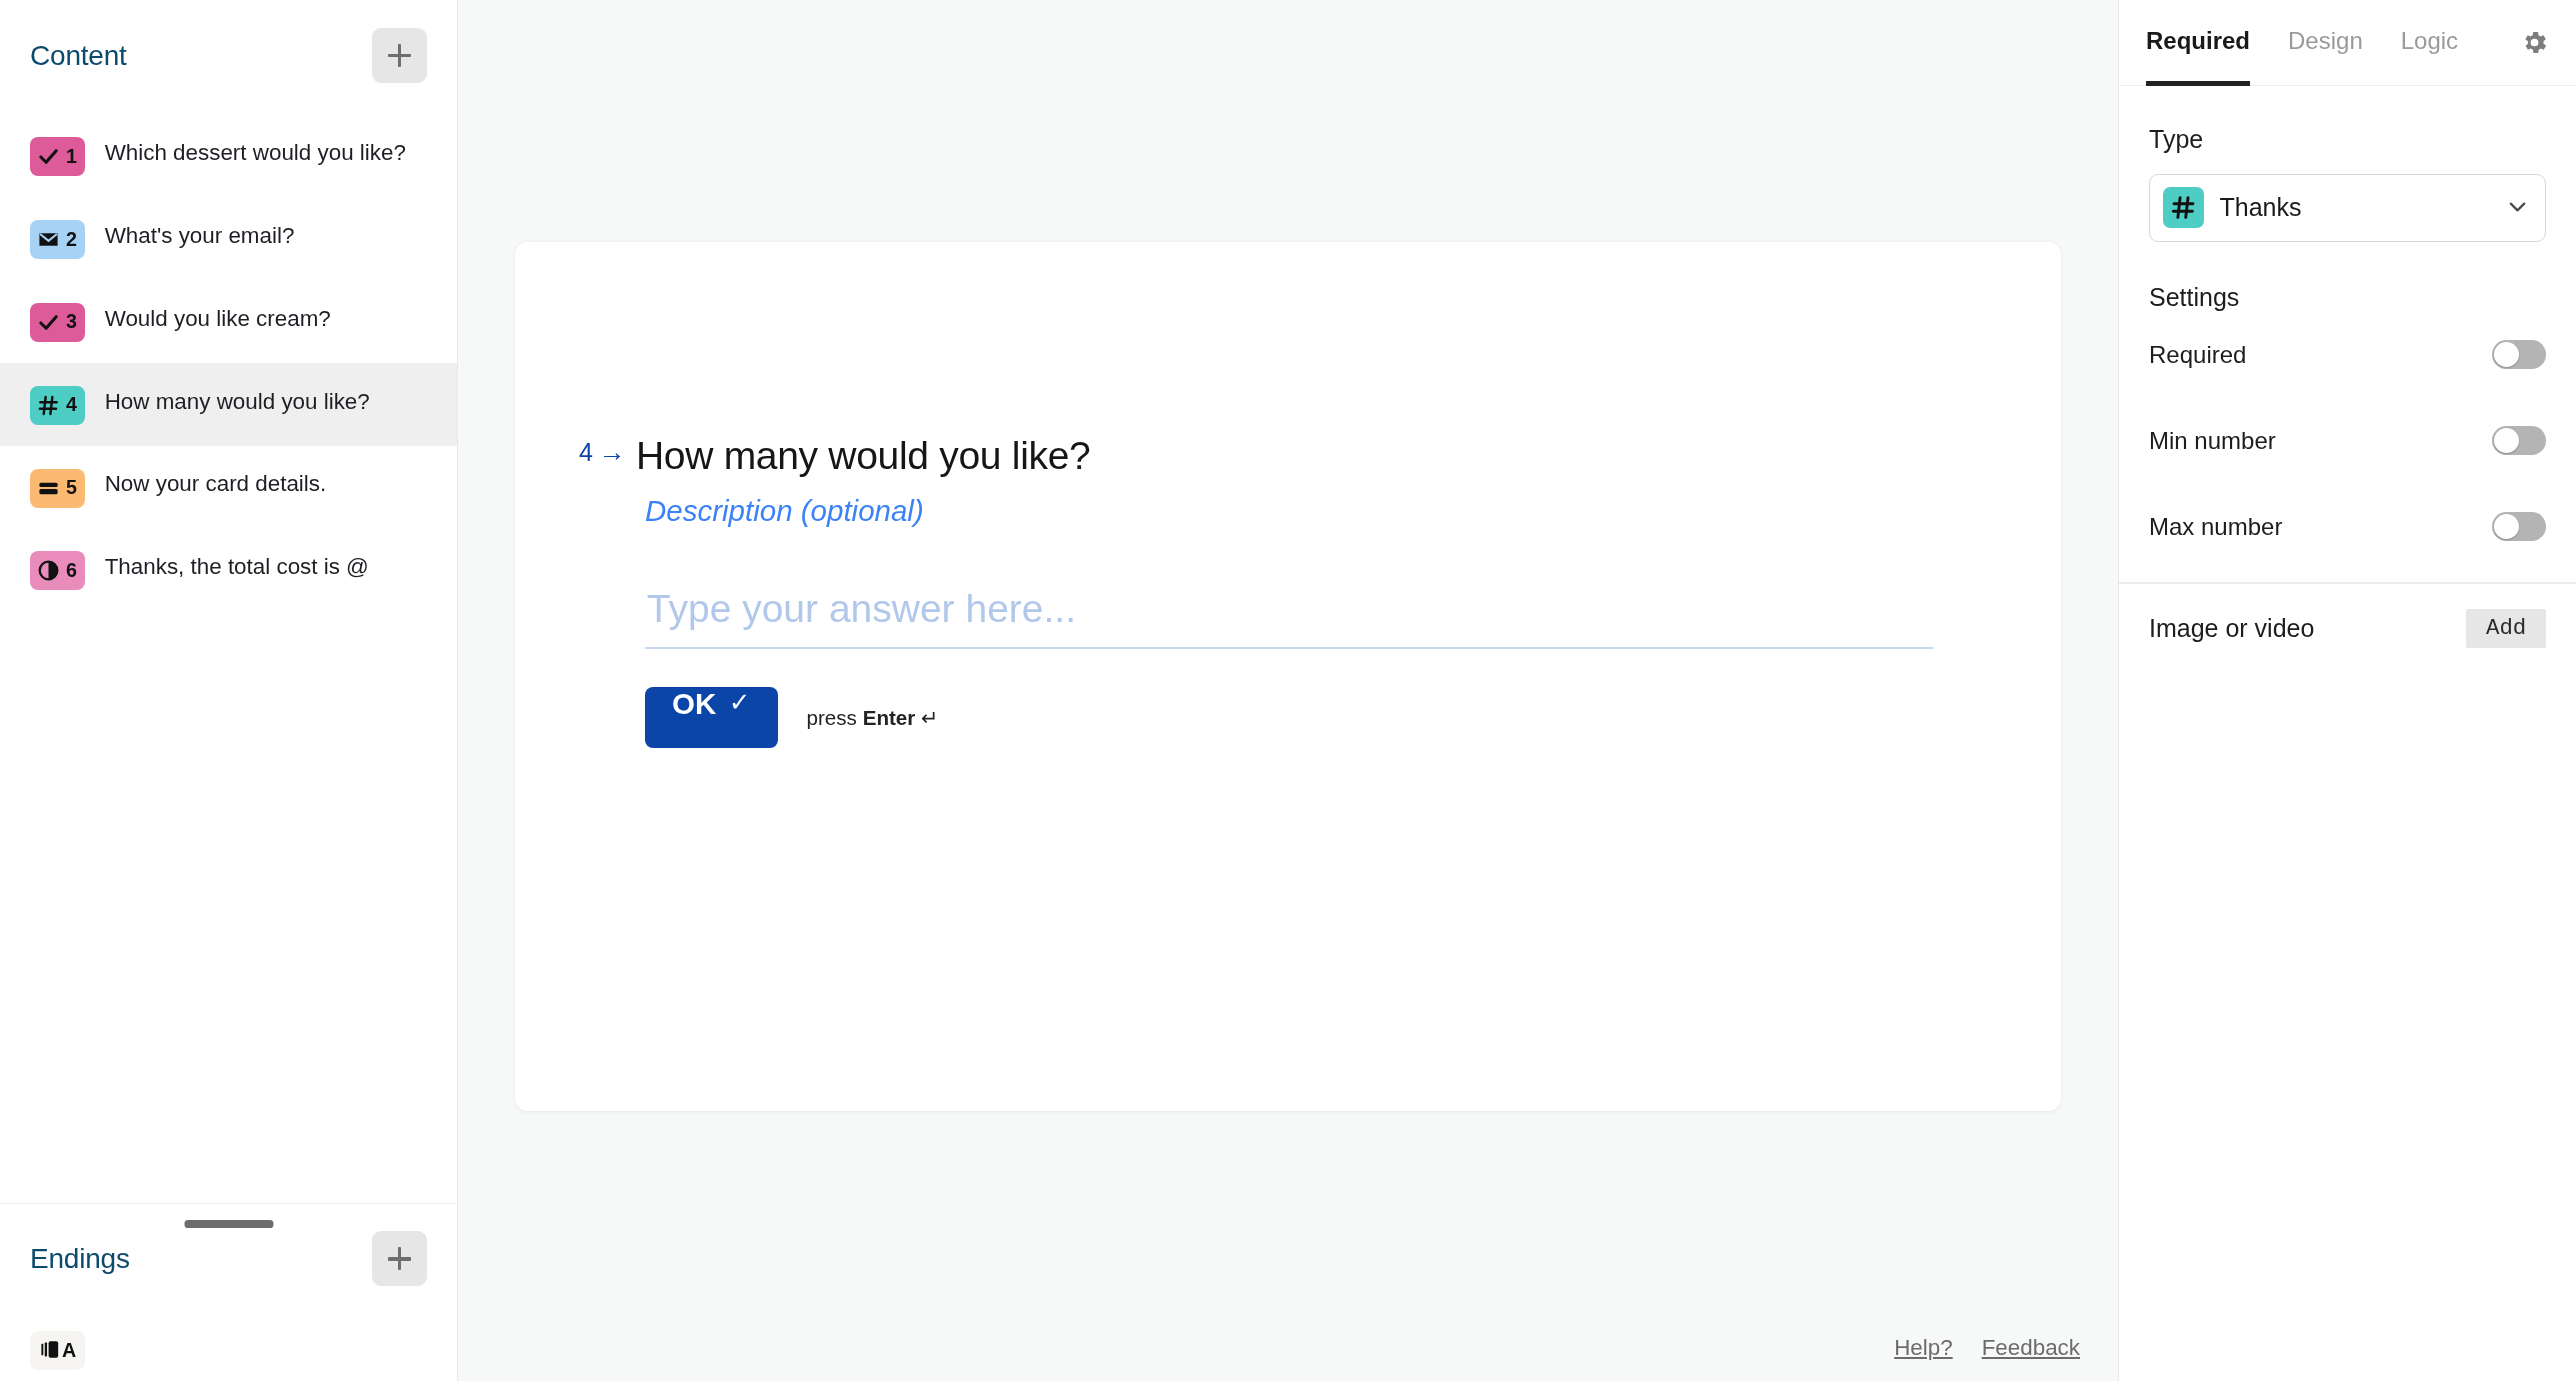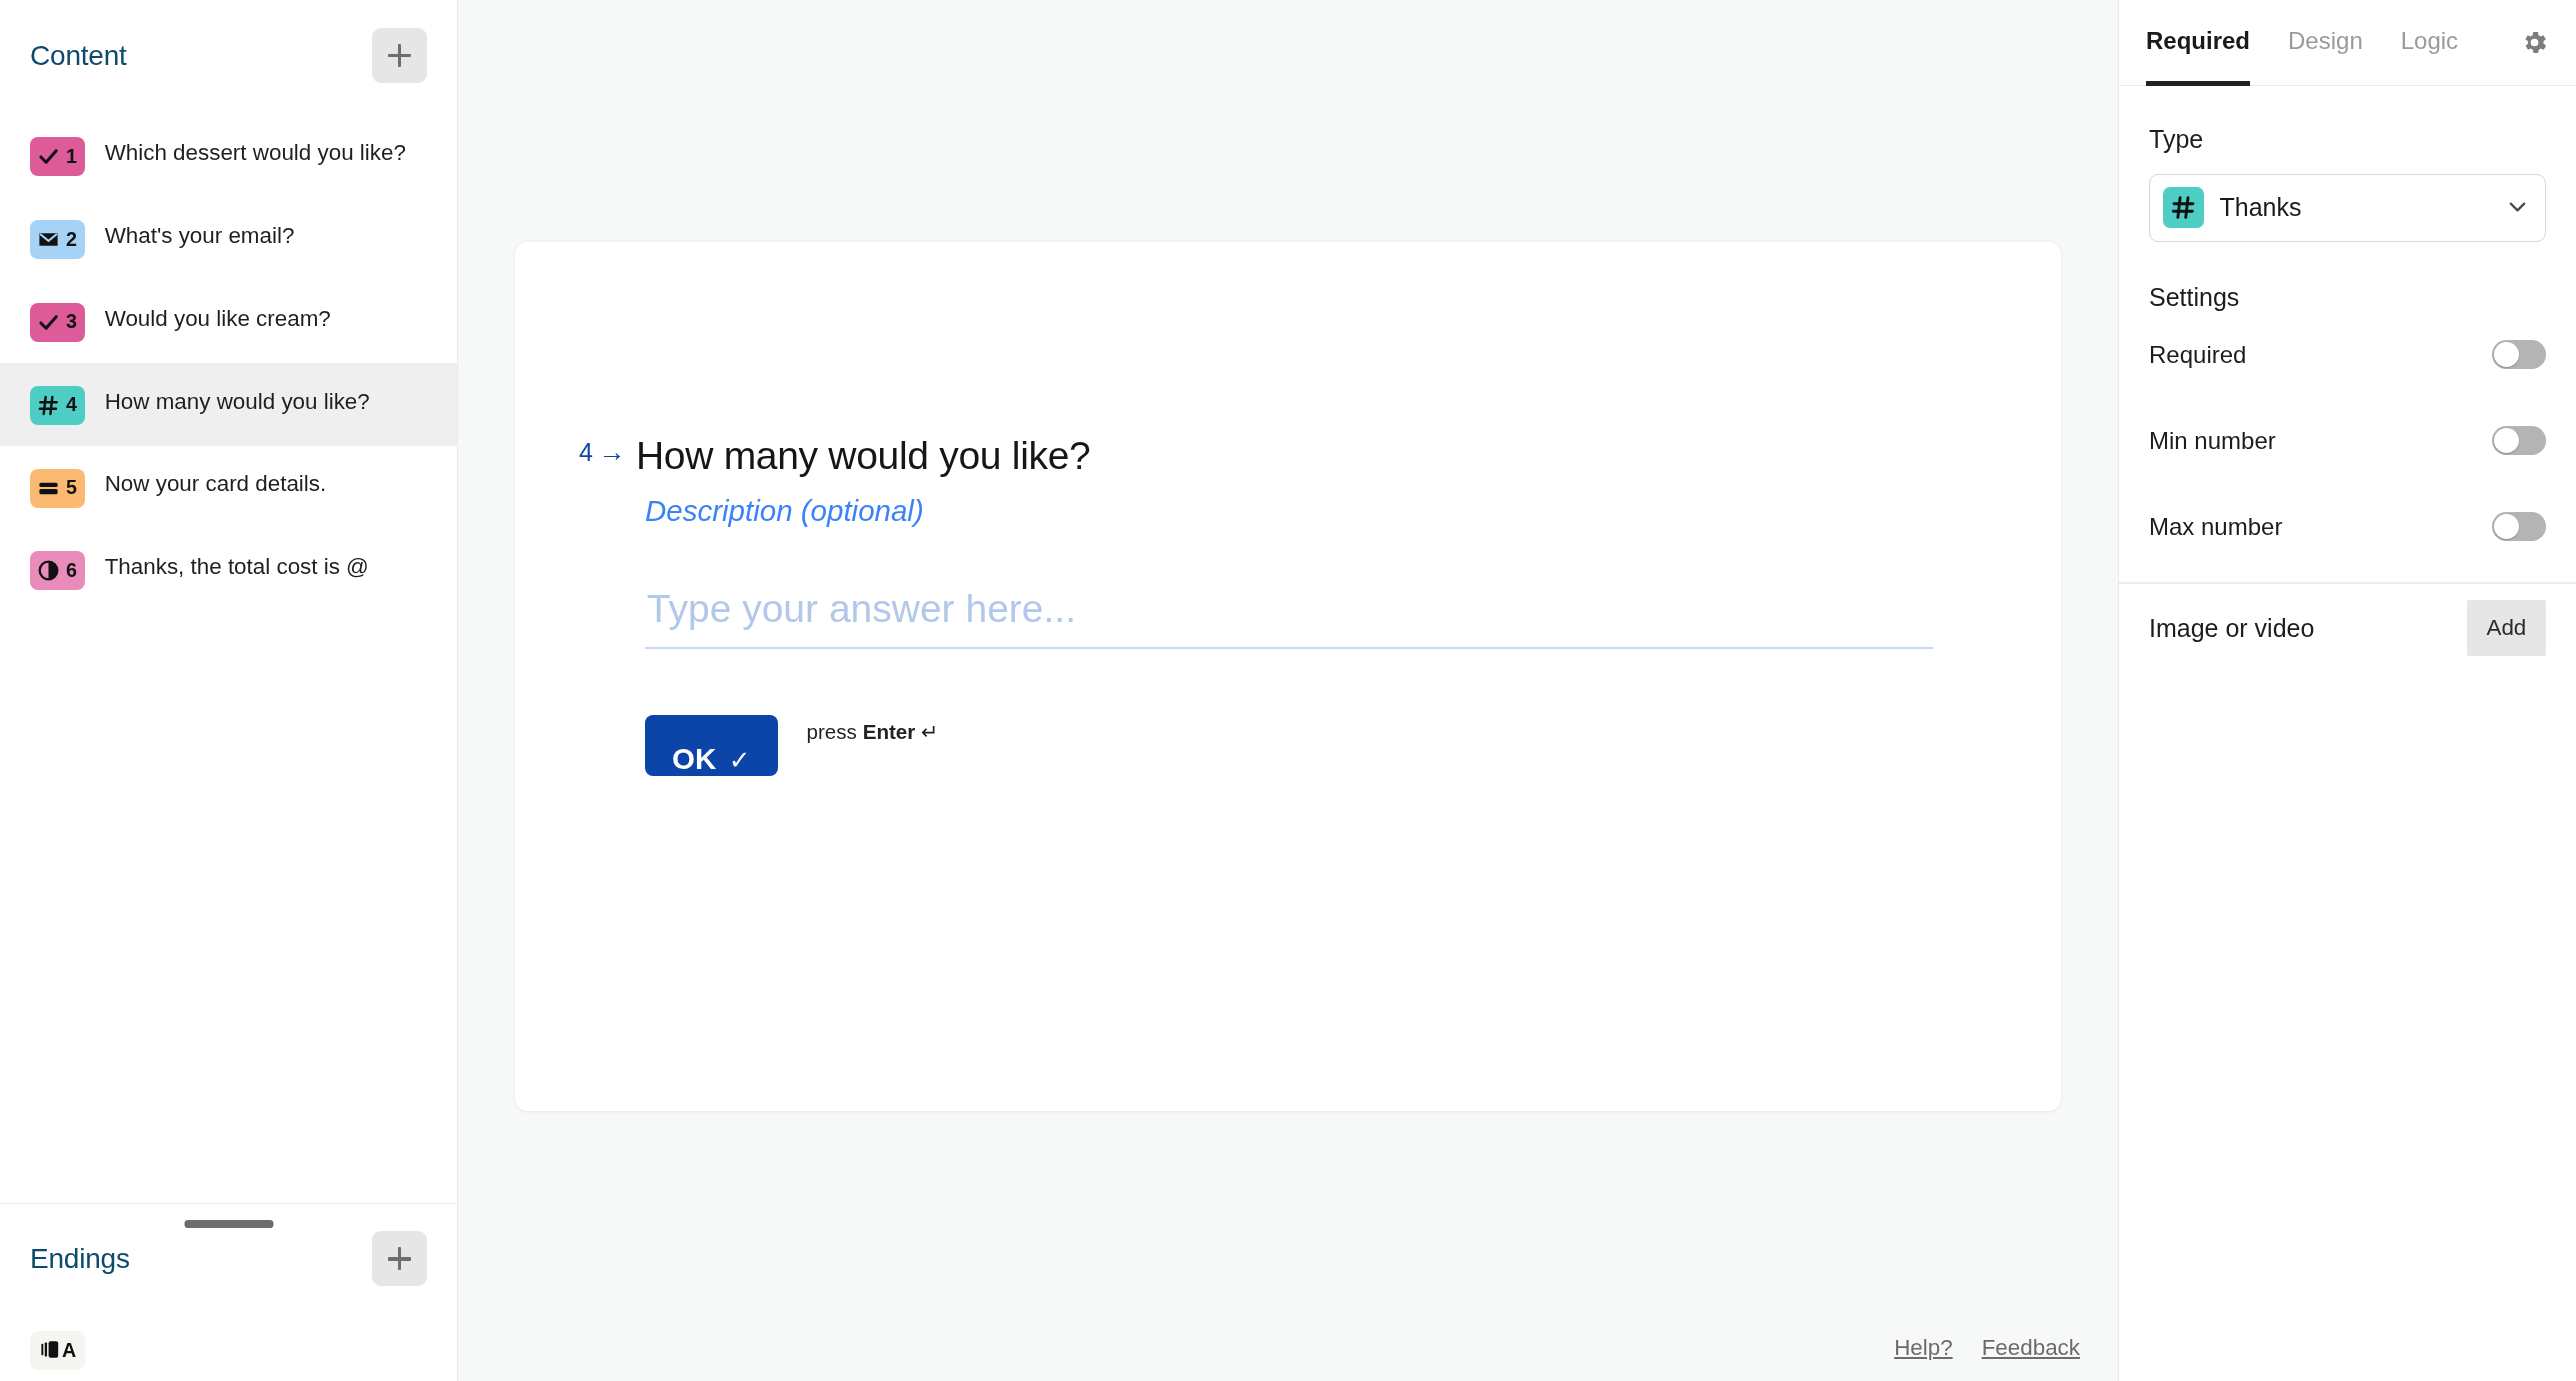--- a/index.html
+++ b/index.html
@@ -129,23 +129,23 @@
     background: transparent;
     font-family: "Liberation Sans", sans-serif;
     font-size: 39px; color: #4c6fa8;
     padding: 0 0 16px 1.8px;
   }
   .answer-input::placeholder { color: #b2c8ea; opacity: 1; }
   .ok-row { display: flex; align-items: center; gap: 29px; margin-left: 66px; margin-top: 38px; }
   .ok-btn {
     background: #0b45a8; color: #fff; border: none; border-radius: 8px;
     height: 61px; padding: 0 27px;
-    display: flex; align-items: flex-end; gap: 12.5px;
+    display: flex; align-items: flex-start; gap: 12.5px;
     font-family: "Liberation Sans", sans-serif;
-    font-size: 29.5px; font-weight: 700; cursor: pointer; margin-top: 28px;
+    font-size: 29.5px; font-weight: 700; cursor: pointer;
   }
   .ok-btn .tick { font-size: 26px; font-weight: 400; }
   .press-enter { font-size: 20.6px; color: #232323; }
   .press-enter b { font-weight: 700; }
   .press-enter .ret { font-size: 20.6px; }
 
   .footer-links {
     position: absolute; right: 38px; bottom: 19.7px;
     display: flex; gap: 29px;
   }
@@ -212,22 +212,22 @@
     box-shadow: 0 0.9px 1.8px rgba(0,0,0,0.22);
   }
   .divider { height: 1.8px; background: #ececec; margin: 12.5px 0 0 0; }
   .media-row {
     display: flex; align-items: center; justify-content: space-between;
     padding: 0 30px; height: 89px;
   }
   .media-label { font-size: 25px; color: #1d1d1d; }
   .add-pill {
     background: #e6e6e6; border: none; border-radius: 2px;
-    height: 56px; padding: 0 19.7px;
-    font-family: Liberation Sans, sans-serif;
+    height: 39px; padding: 0 19.7px;
+    font-family: Liberation Mono, monospace;
     font-size: 22.4px; color: #2b2b2b; cursor: pointer;
   }
 </style>
 </head>
 <body>
 
 <div class="app">
 
   <aside class="sidebar">
 

